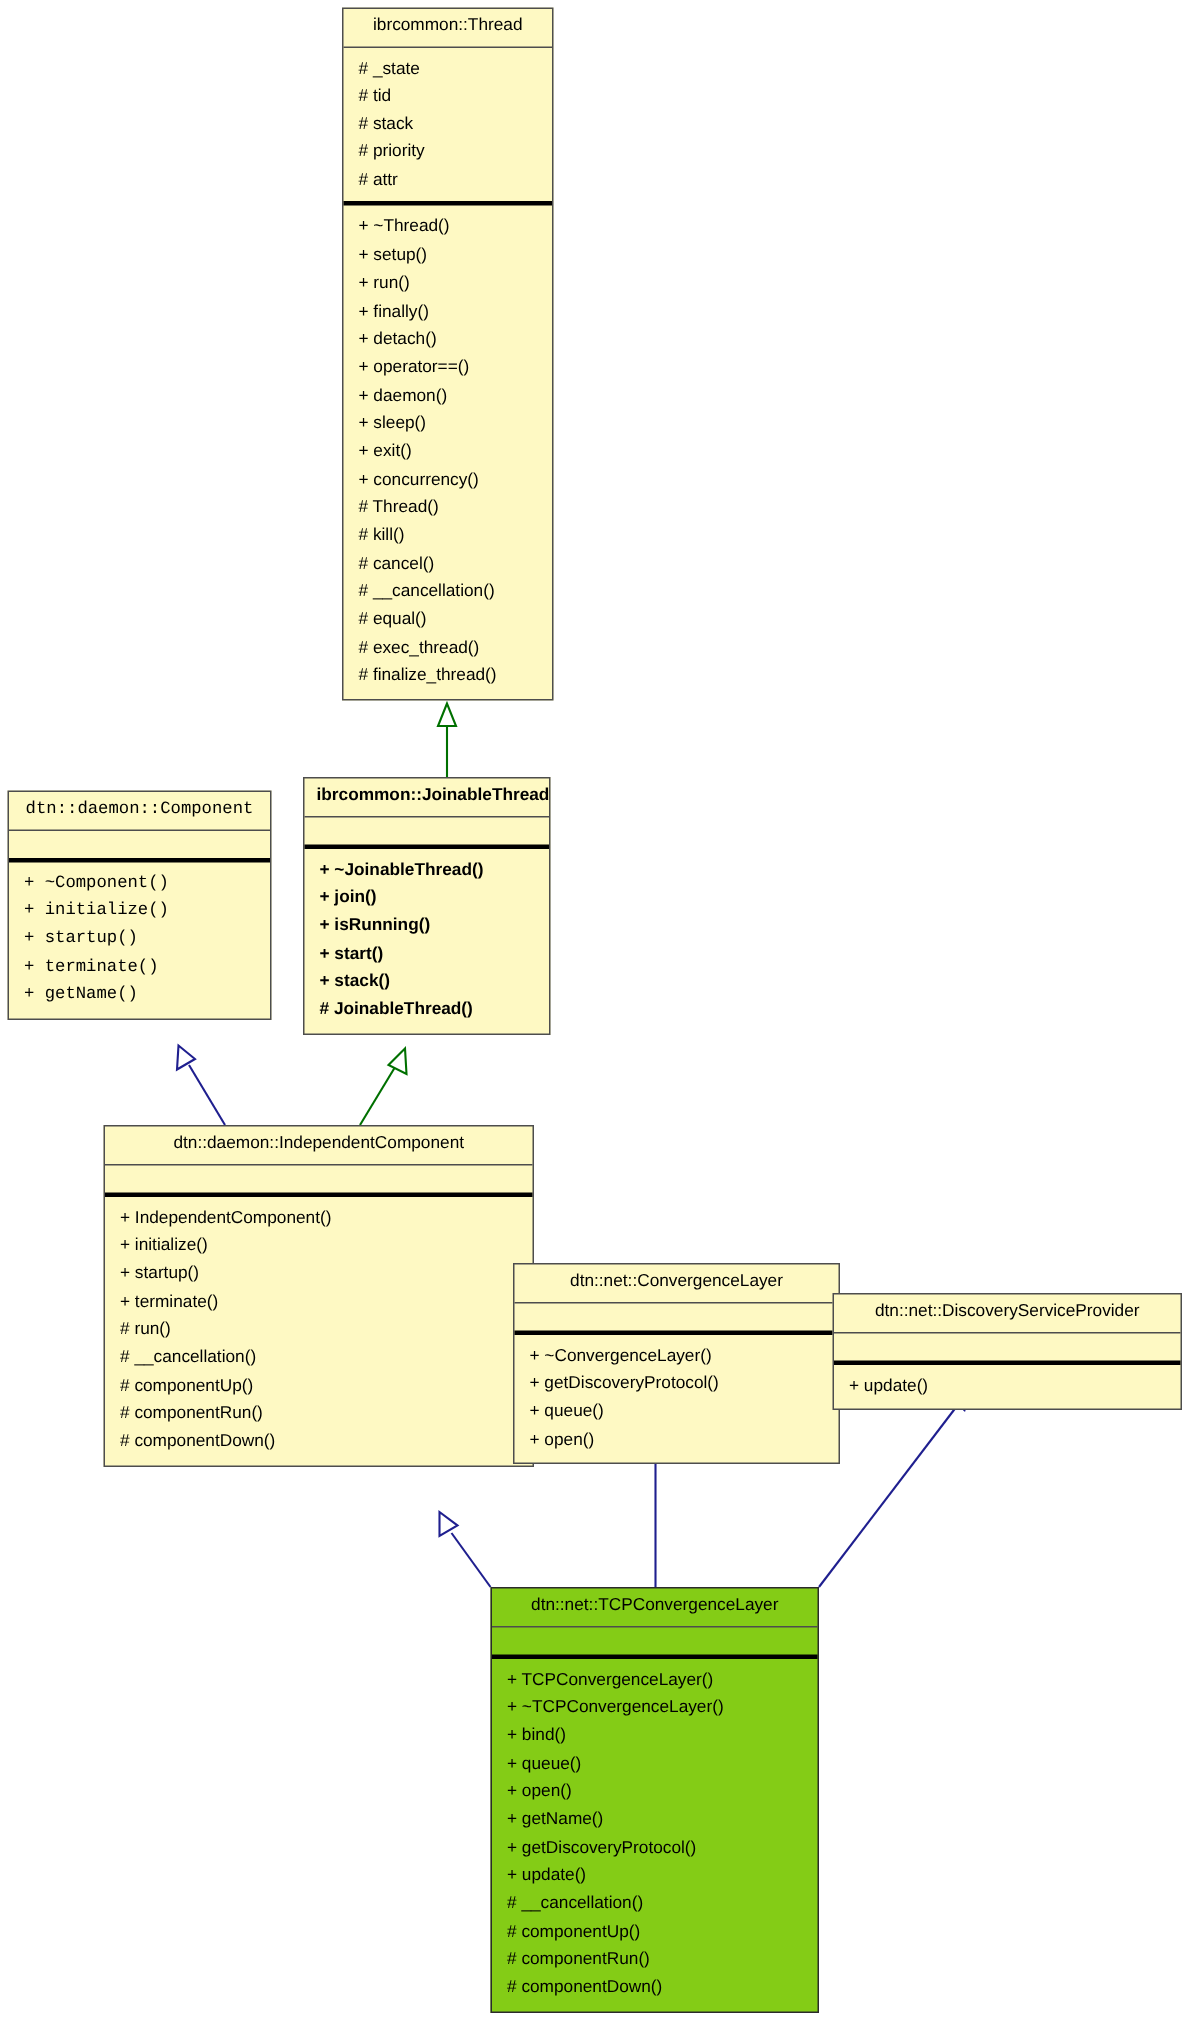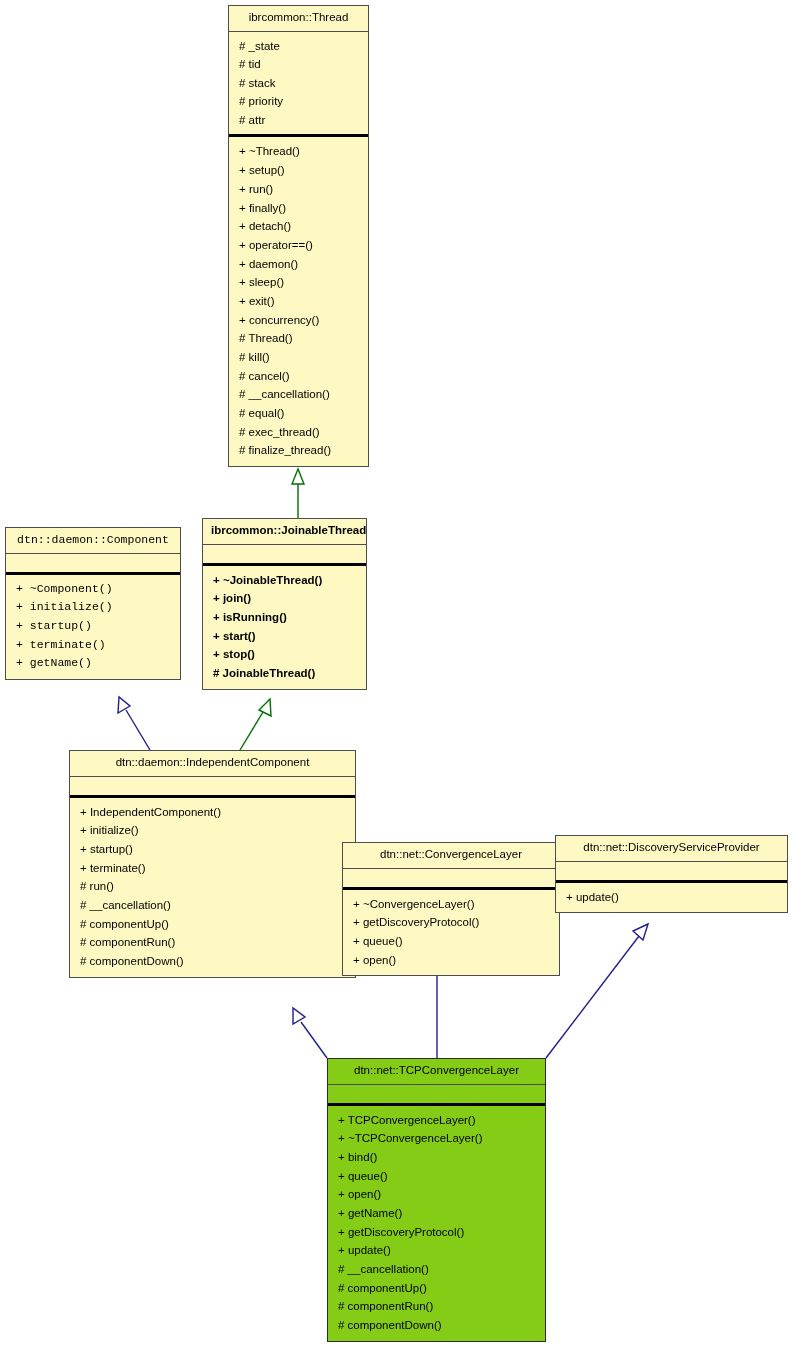--- a/index.html
+++ b/index.html
@@ -154,21 +154,21 @@
   </div>
 
   <div class="uml-box" style="left:202px; top:518px; width:165px;font-weight:bold;">
     <div class="uml-title">ibrcommon::JoinableThread</div>
     <div class="uml-attrs empty"></div>
     <div class="uml-ops">
       <div class="uml-row">+ ~JoinableThread()</div>
       <div class="uml-row">+ join()</div>
       <div class="uml-row">+ isRunning()</div>
       <div class="uml-row">+ start()</div>
-      <div class="uml-row">+ stop()</div>
+      <div class="uml-row">+ stack()</div>
       <div class="uml-row"># JoinableThread()</div>
     </div>
   </div>
 
   <div class="uml-box" style="left:69px; top:750px; width:287px;">
     <div class="uml-title">dtn::daemon::IndependentComponent</div>
     <div class="uml-attrs empty"></div>
     <div class="uml-ops">
       <div class="uml-row">+ IndependentComponent()</div>
       <div class="uml-row">+ initialize()</div>
@@ -186,21 +186,21 @@
     <div class="uml-title">dtn::net::ConvergenceLayer</div>
     <div class="uml-attrs empty"></div>
     <div class="uml-ops">
       <div class="uml-row">+ ~ConvergenceLayer()</div>
       <div class="uml-row">+ getDiscoveryProtocol()</div>
       <div class="uml-row">+ queue()</div>
       <div class="uml-row">+ open()</div>
     </div>
   </div>
 
-  <div class="uml-box" style="left:555px; top:835px; width:233px;">
+  <div class="uml-box" style="left:555px; top:862px; width:233px;">
     <div class="uml-title">dtn::net::DiscoveryServiceProvider</div>
     <div class="uml-attrs empty"></div>
     <div class="uml-ops">
       <div class="uml-row">+ update()</div>
     </div>
   </div>
 
   <div class="uml-box highlight" style="left:327px; top:1058px; width:219px;">
     <div class="uml-title">dtn::net::TCPConvergenceLayer</div>
     <div class="uml-attrs empty"></div>

